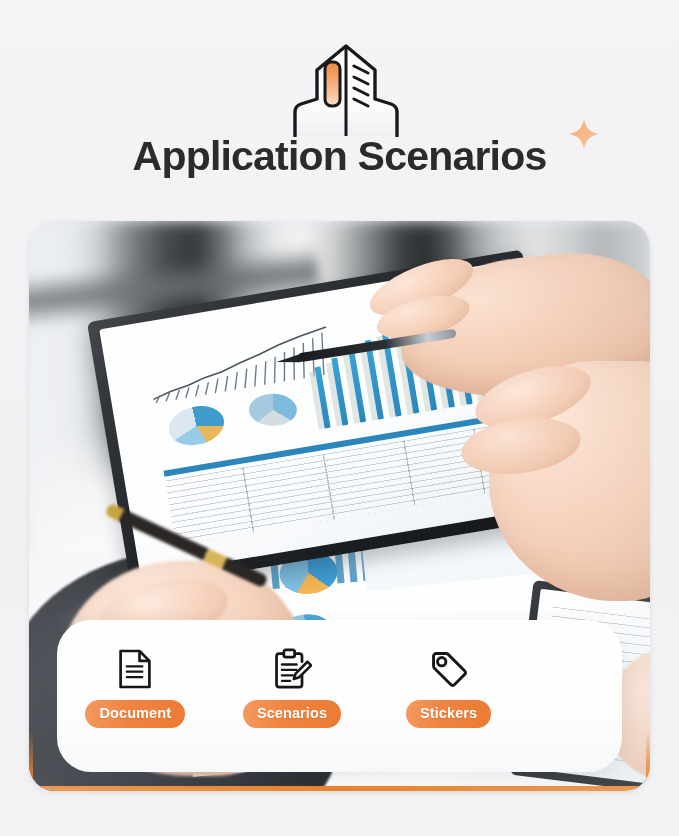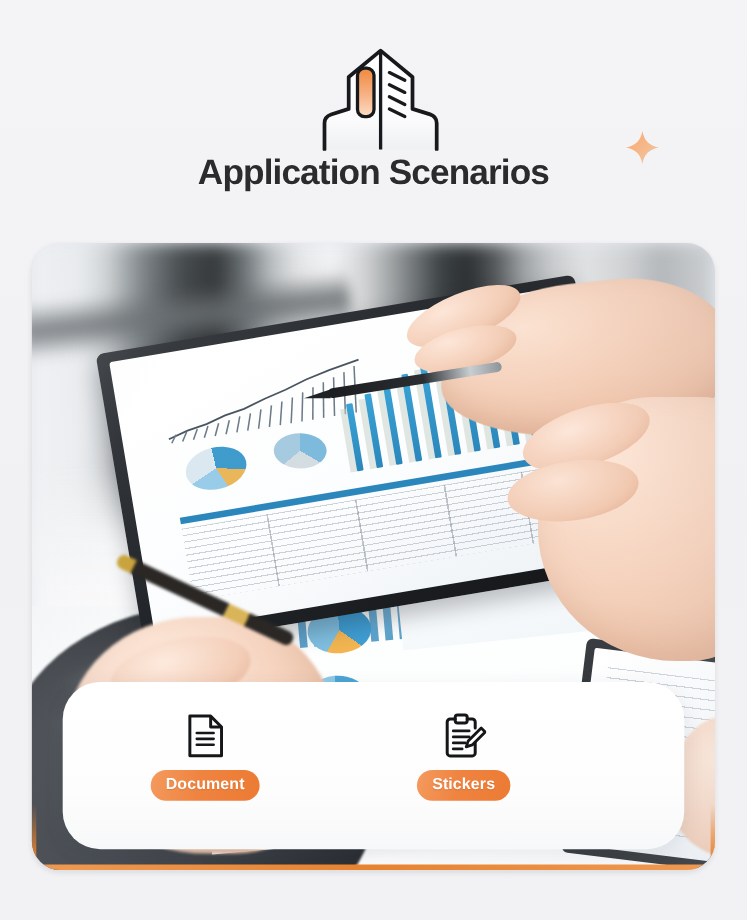--- a/index.html
+++ b/index.html
@@ -39,21 +39,21 @@
     position: absolute;
     left: 0;
     top: 128px;
     width: 679px;
     text-align: center;
     height: 62px;
   }
 
   .page-title {
     display: inline-block;
-    font-size: 32px;
+    font-size: 41px;
     font-weight: bold;
     letter-spacing: -0.8px;
     color: #2b2b2d;
     line-height: 56px;
     position: relative;
     text-shadow: 0 1px 0 rgba(255,255,255,0.6);
   }
 
   .sparkle {
     position: absolute;
@@ -396,21 +396,21 @@
     width: 565px;
     height: 152px;
     background: linear-gradient(180deg, #ffffff 0%, #fdfdfd 65%, #f7f8f9 100%);
     border-radius: 34px;
     box-shadow: 0 6px 18px rgba(70,80,100,0.10);
     z-index: 30;
   }
 
   .badge-row {
     position: absolute;
-    left: 12px; top: 26px;
+    left: 0; top: 26px;
     width: 470px;
     display: flex;
     justify-content: space-around;
     align-items: flex-end;
   }
 
   .badge-item {
     display: flex;
     flex-direction: column;
     align-items: center;
@@ -667,22 +667,31 @@
             <rect x="13" y="2" width="12" height="8" rx="2.4" fill="none" stroke="#141618" stroke-width="3"></rect>
             <g stroke="#141618" stroke-width="2.6" stroke-linecap="round">
               <path d="M11 18 h16"></path>
                 <path d="M11 24 h16"></path>
                 <path d="M11 30 h12"></path>
                 <path d="M11 36 h9"></path>
             </g>
             <path d="M39 15 L43 19 L30 32 L24 34 L26 28 Z" fill="#ffffff" stroke="#141618" stroke-width="2.8" stroke-linejoin="round"></path>
           </svg>
         </div>
+        <span class="badge-label">Scenarios</span>
+      </div>
+
+
+
+      <div class="badge-item">
+        <div class="badge-icon">
+          <svg viewBox="0 0 44 44" width="40" height="40" aria-hidden="true">
+            <path d="M5 19 V8 a3 3 0 0 1 3 -3 h11 a3 3 0 0 1 2.1 0.9 l18 18 a3 3 0 0 1 0 4.2 l-11 11 a3 3 0 0 1 -4.2 0 l-18 -18 A3 3 0 0 1 5 19 Z" fill="none" stroke="#141618" stroke-width="3.2" stroke-linejoin="round"></path>
+            <circle cx="14" cy="14" r="4.6" fill="none" stroke="#141618" stroke-width="3.2"></circle>
+          </svg>
+        </div>
         <span class="badge-label">Stickers</span>
       </div>
-
-
-
 
     </div>
   </div>
 
 </div>
 
 </body></html>

